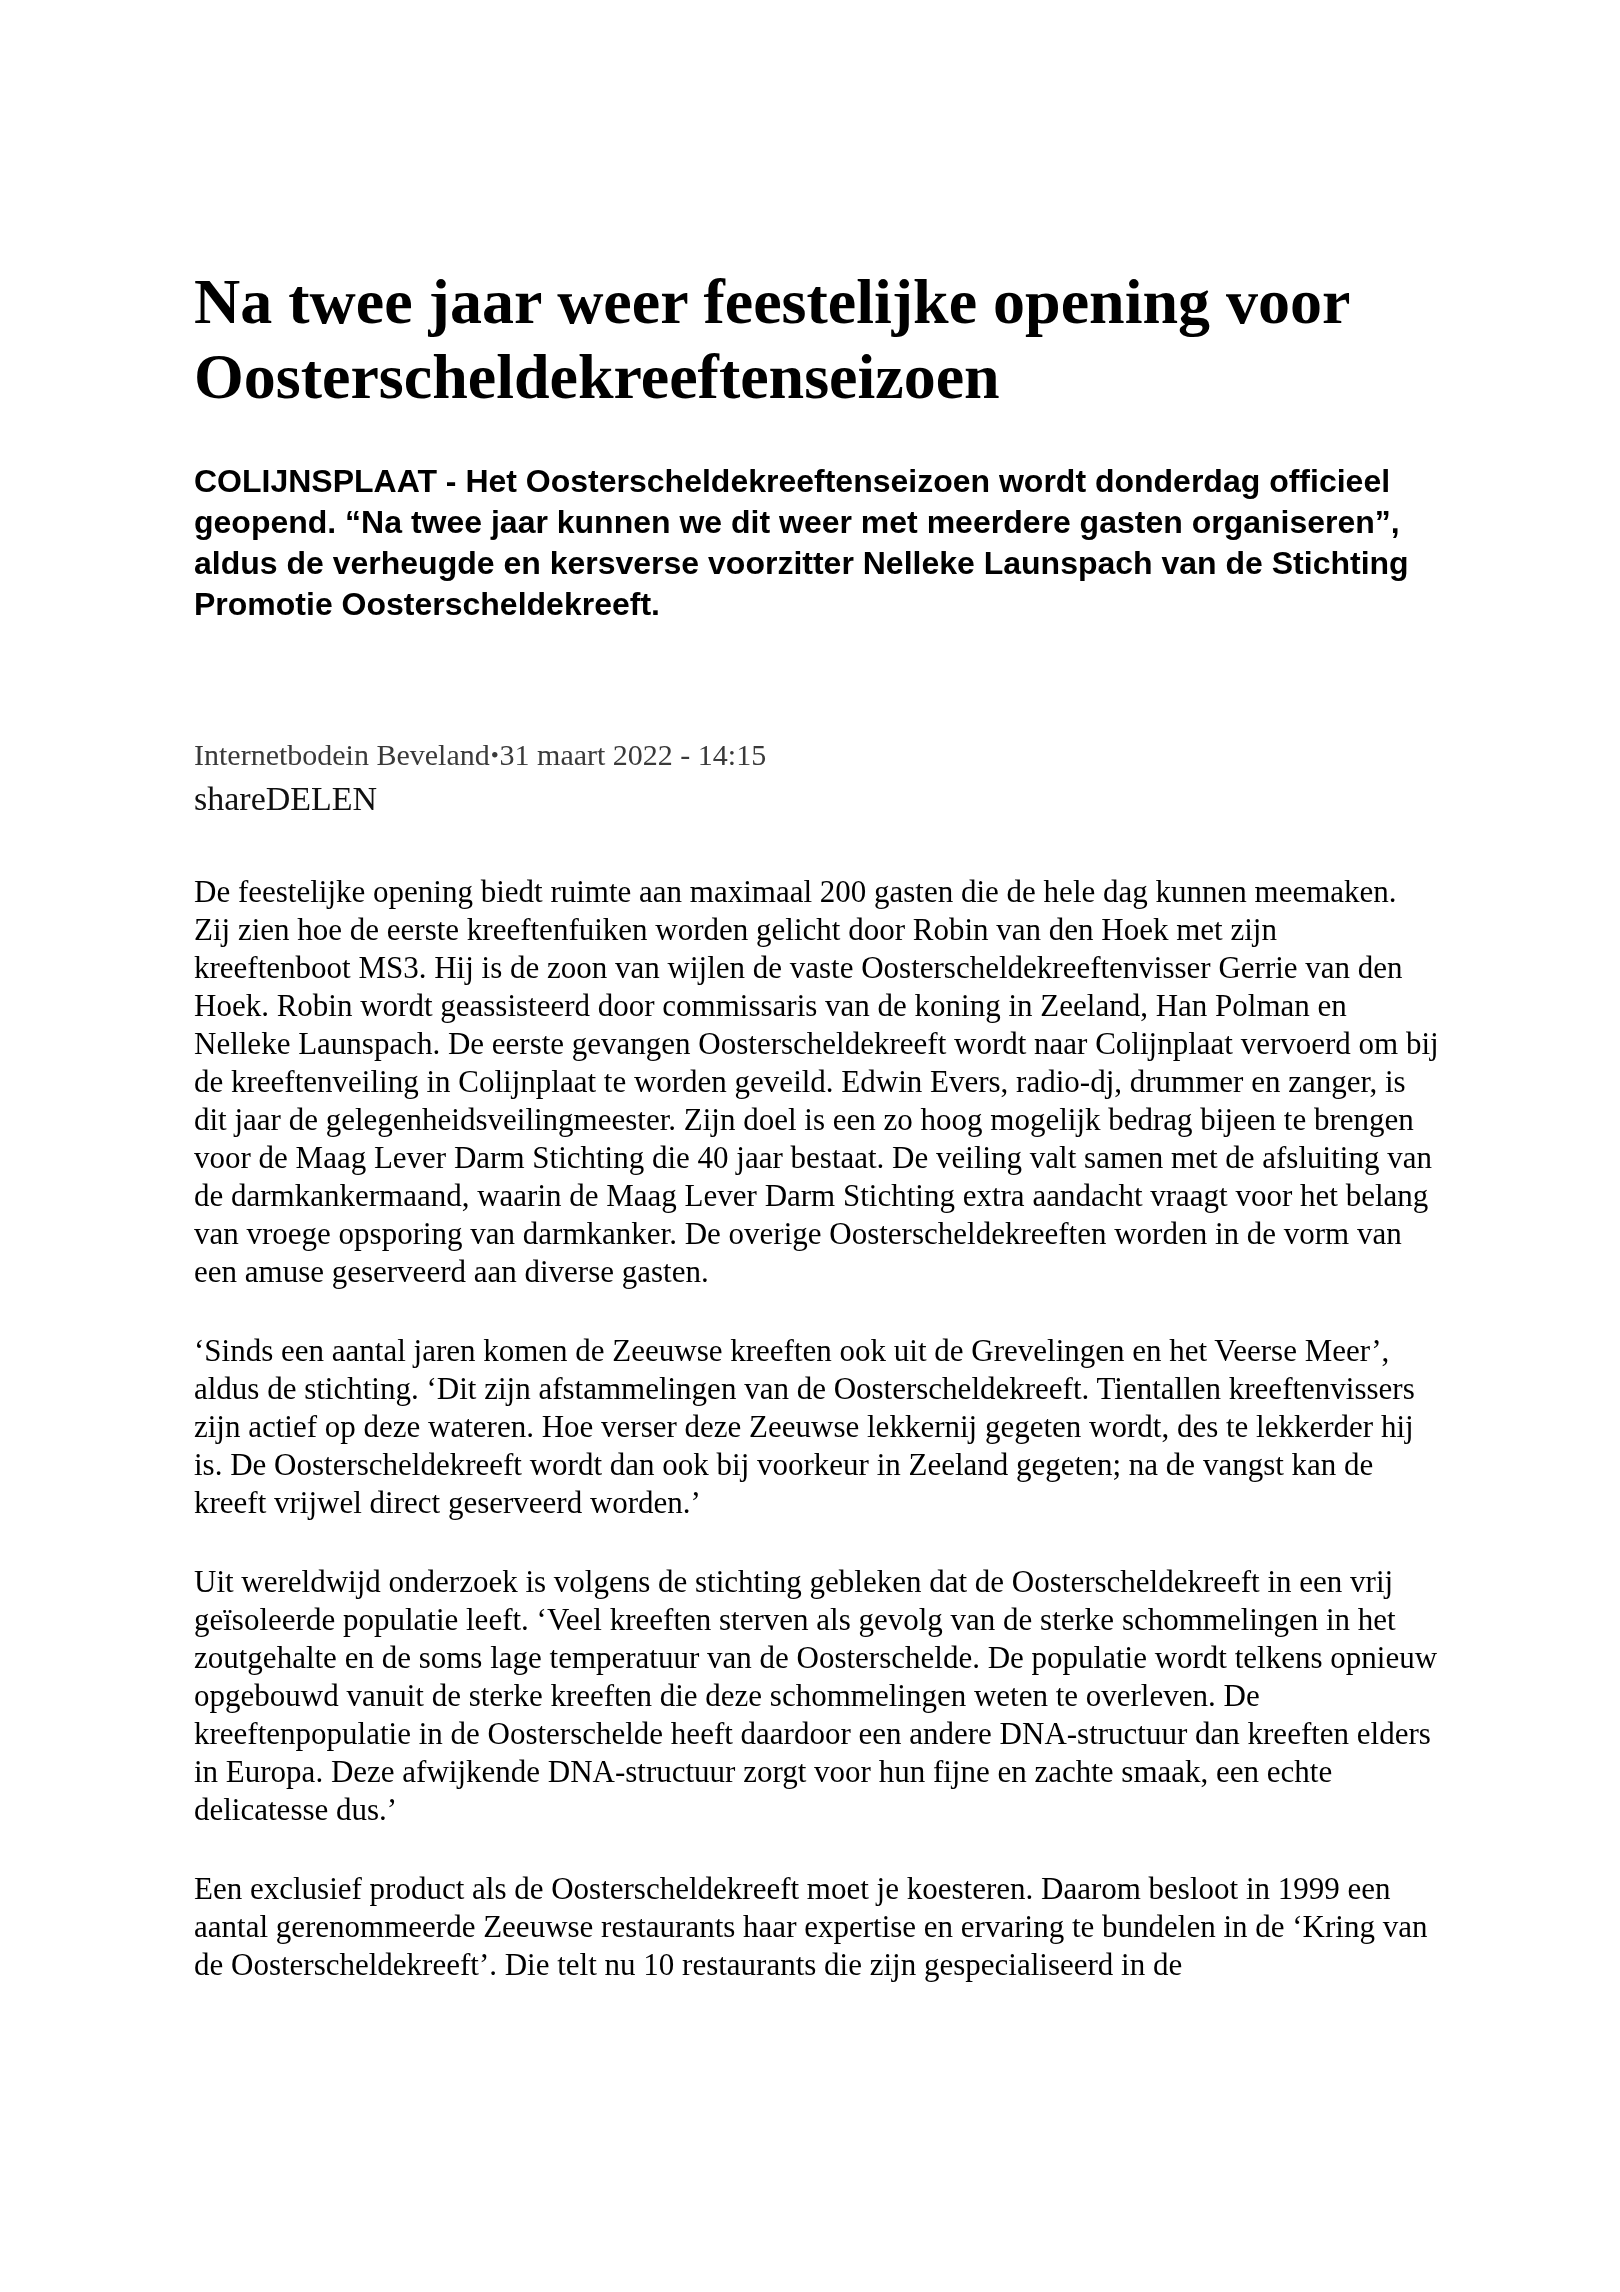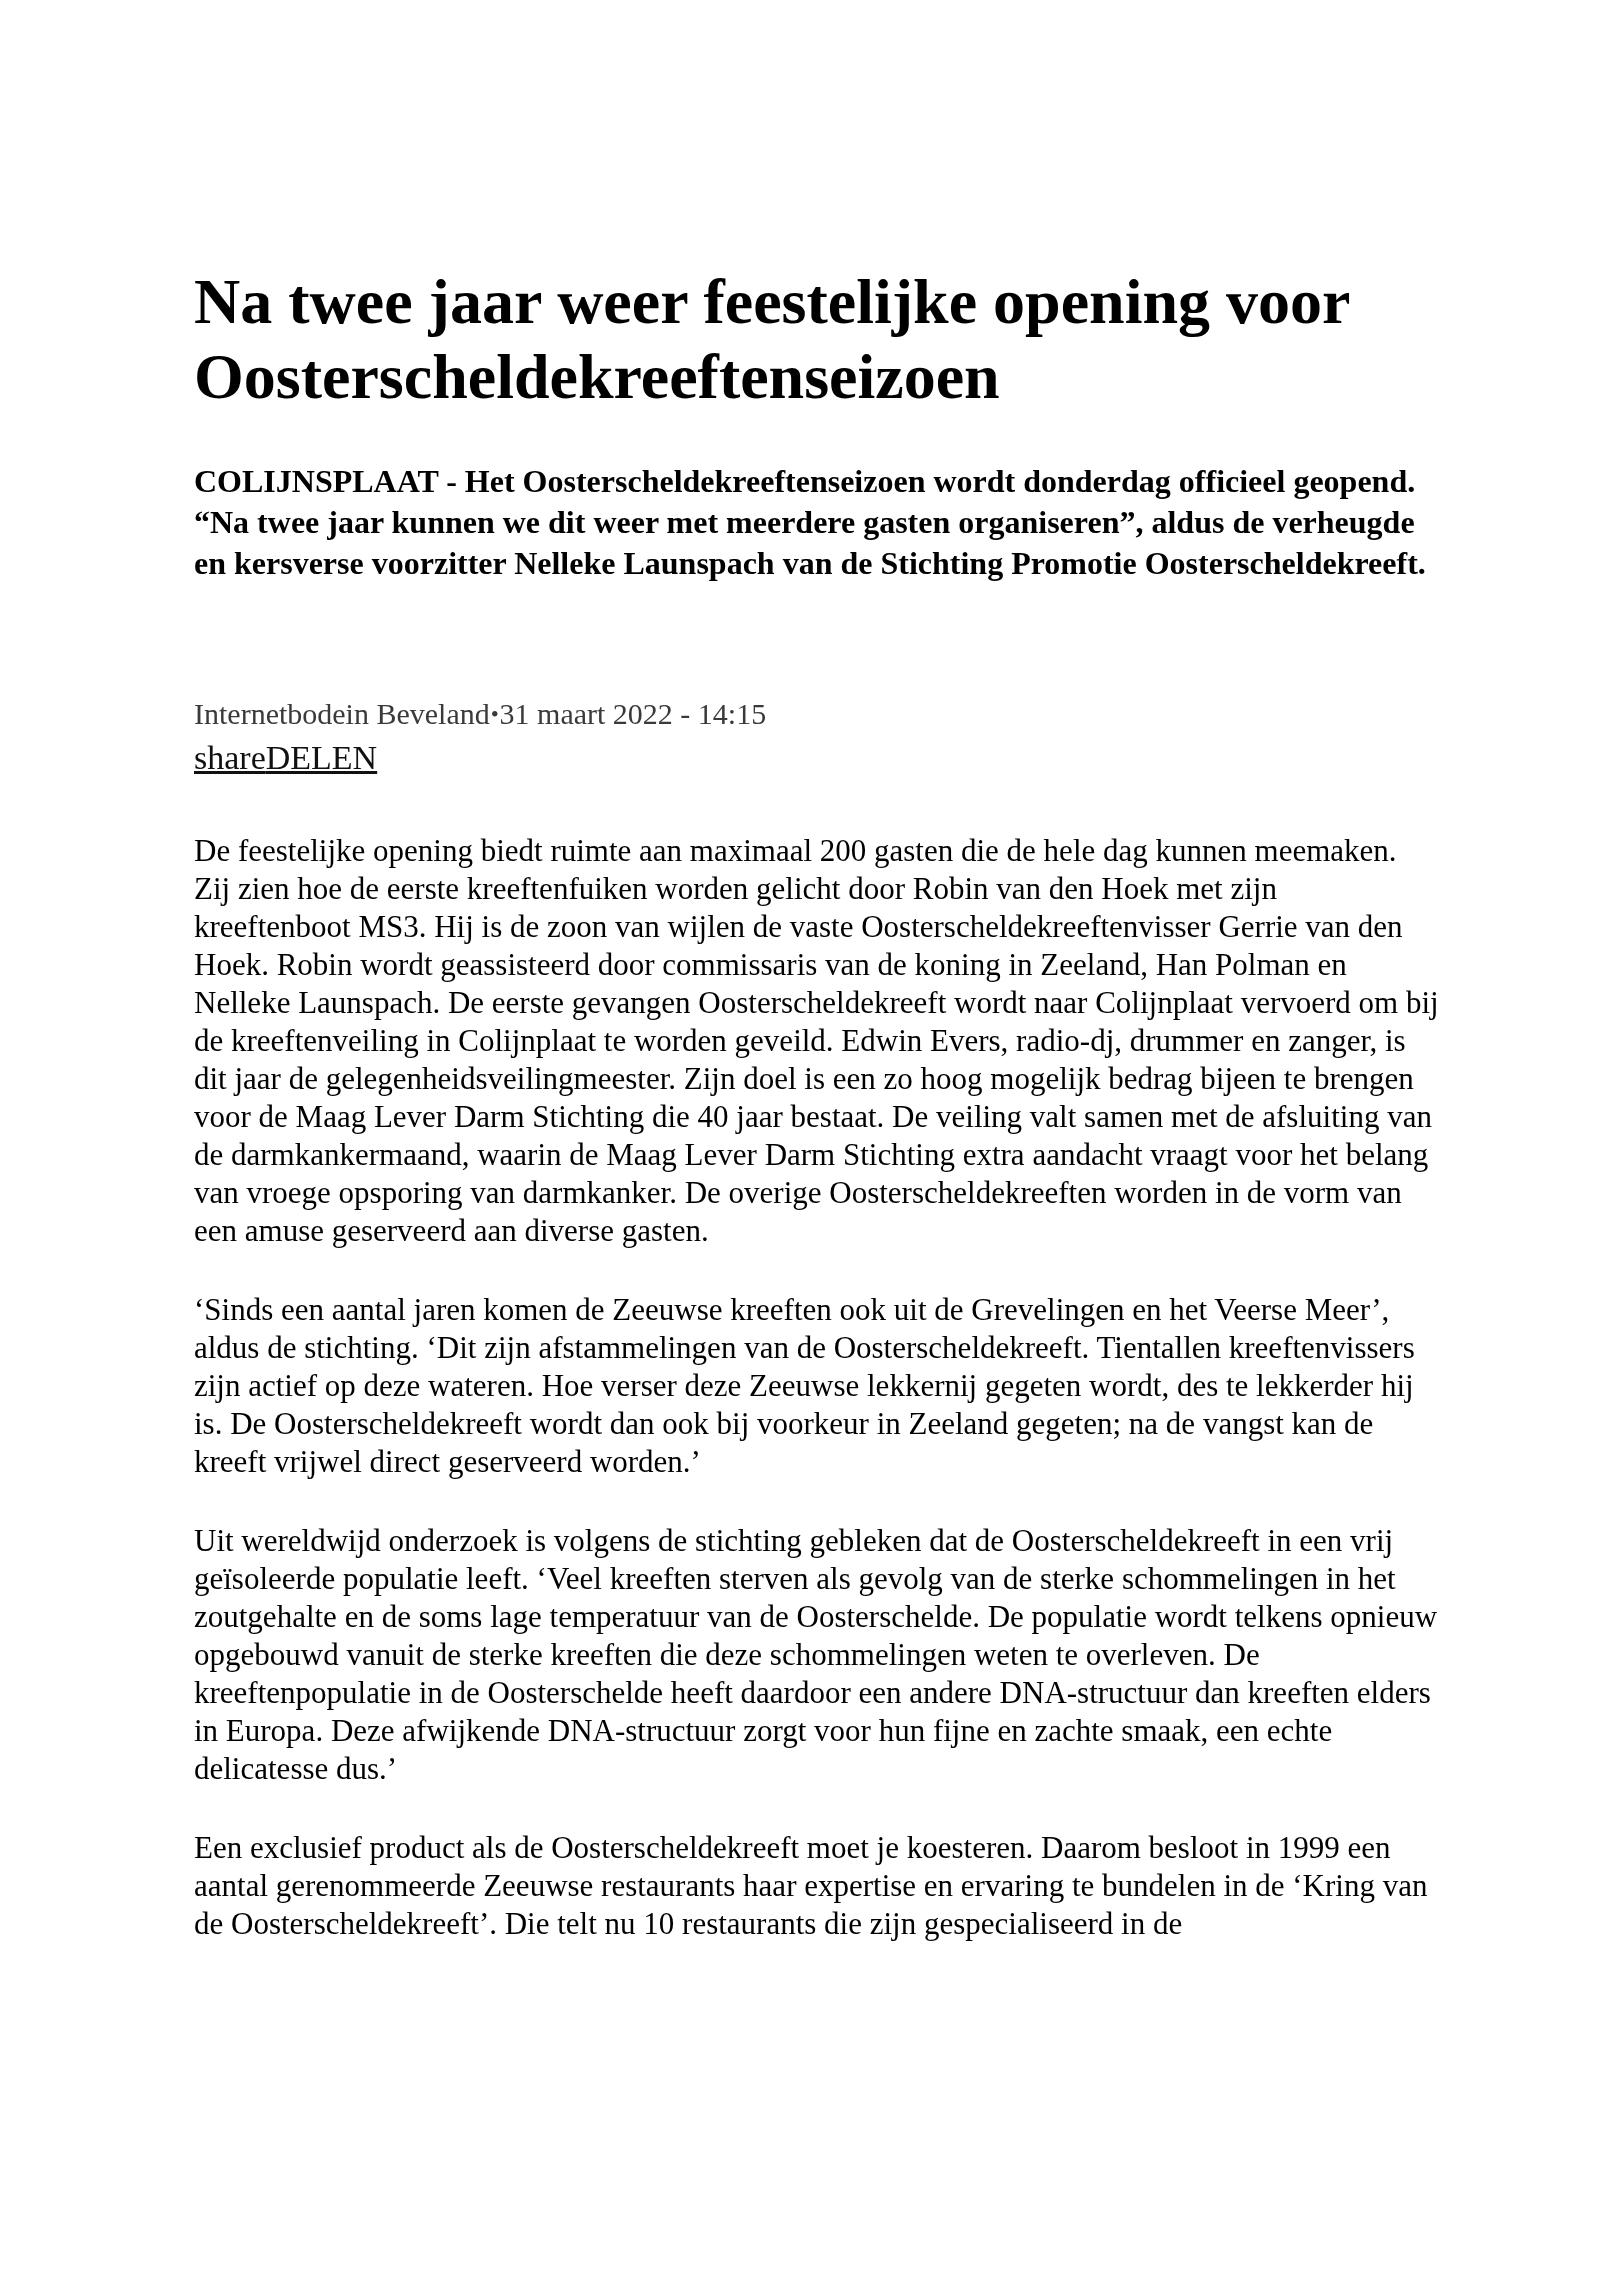--- a/index.html
+++ b/index.html
@@ -20,21 +20,21 @@
     }
     .headline {
       font-family: "Liberation Serif", serif;
       font-weight: 700;
       font-size: 64px;
       line-height: 75px;
       margin: 0 0 47px 0;
       color: #000;
     }
     .intro {
-      font-family: Liberation Serif, serif;
+      font-family: Liberation Sans, sans-serif;
       font-weight: 700;
       font-size: 32px;
       line-height: 41px;
       margin: 0;
       color: #000;
     }
     .byline {
       margin-top: 109px;
       font-family: Liberation Serif, serif;
       font-size: 30px;
@@ -47,21 +47,20 @@
       font-size: 23px;
       vertical-align: 1.8px;
       margin: 0 0.9px;
       color: #3a3a3a;
     }
     .share-row {
       font-family: "Liberation Serif", serif;
       font-size: 34px;
       line-height: 45px;
       color: #111;
-      text-decoration: underline;
     }
     .share-link {
       color: #111;
       text-decoration: none;
       cursor: pointer;
     }
     .body-copy p {
       font-family: "Liberation Serif", serif;
       font-size: 31px;
       line-height: 38px;

